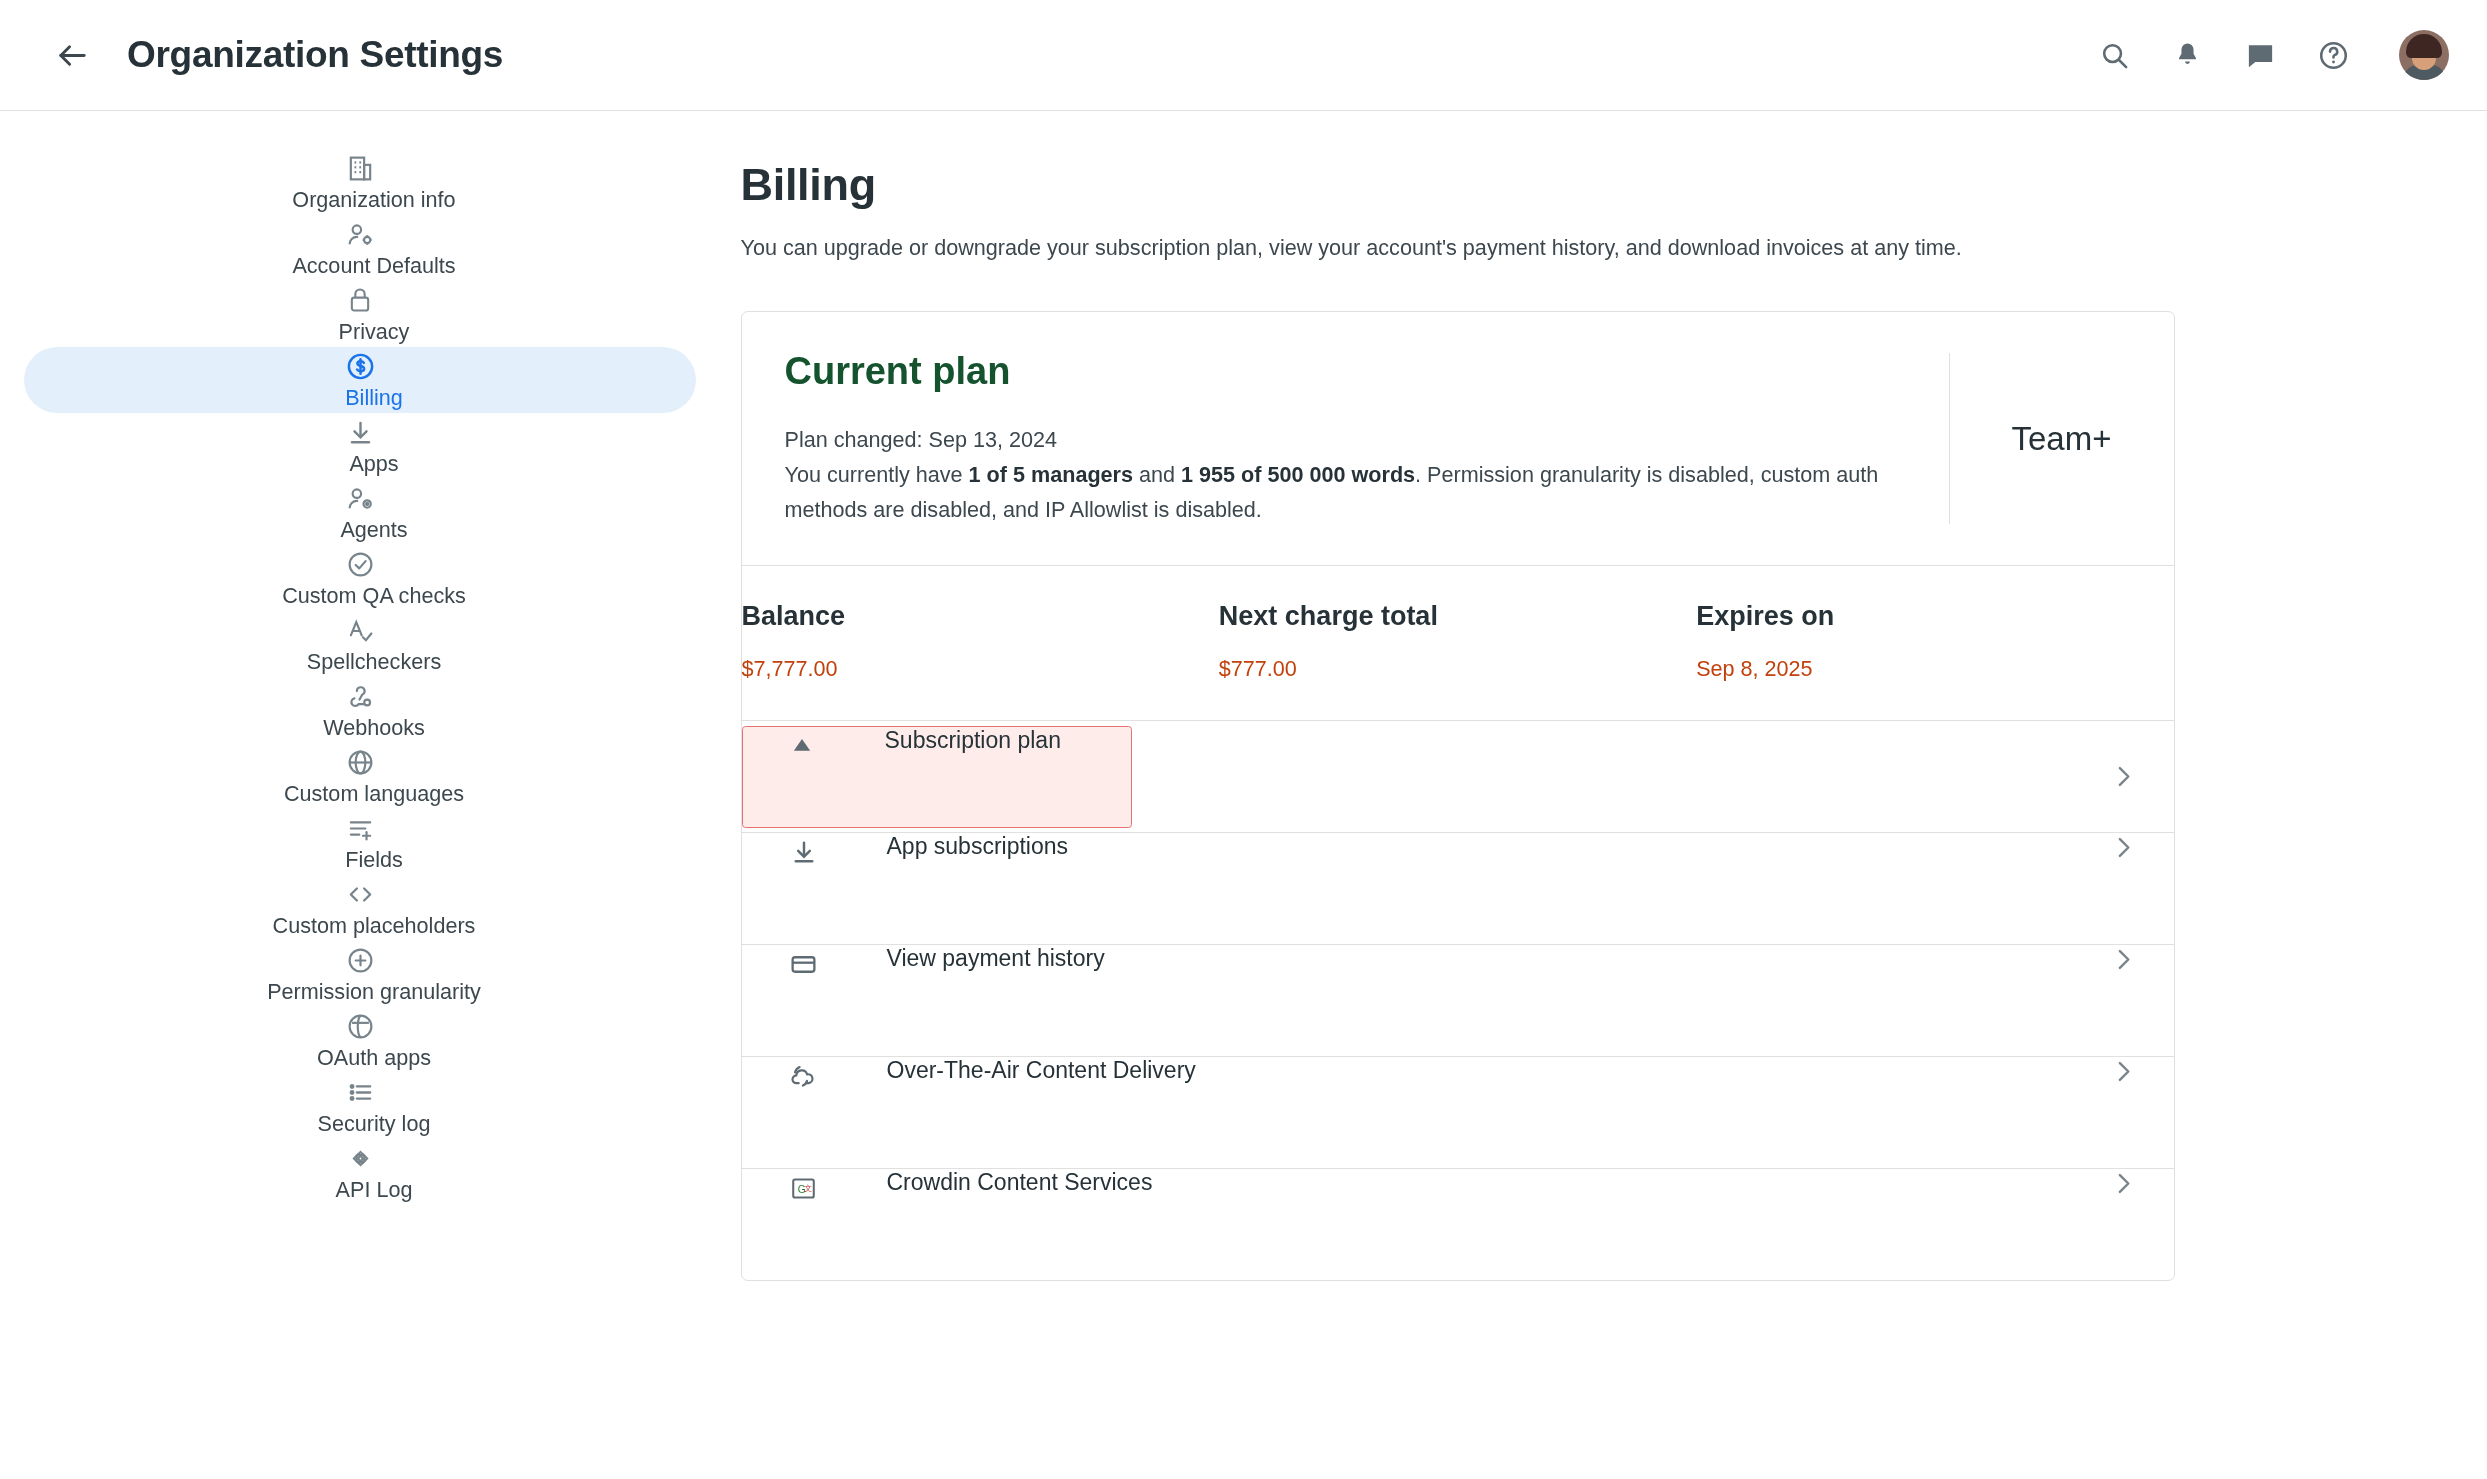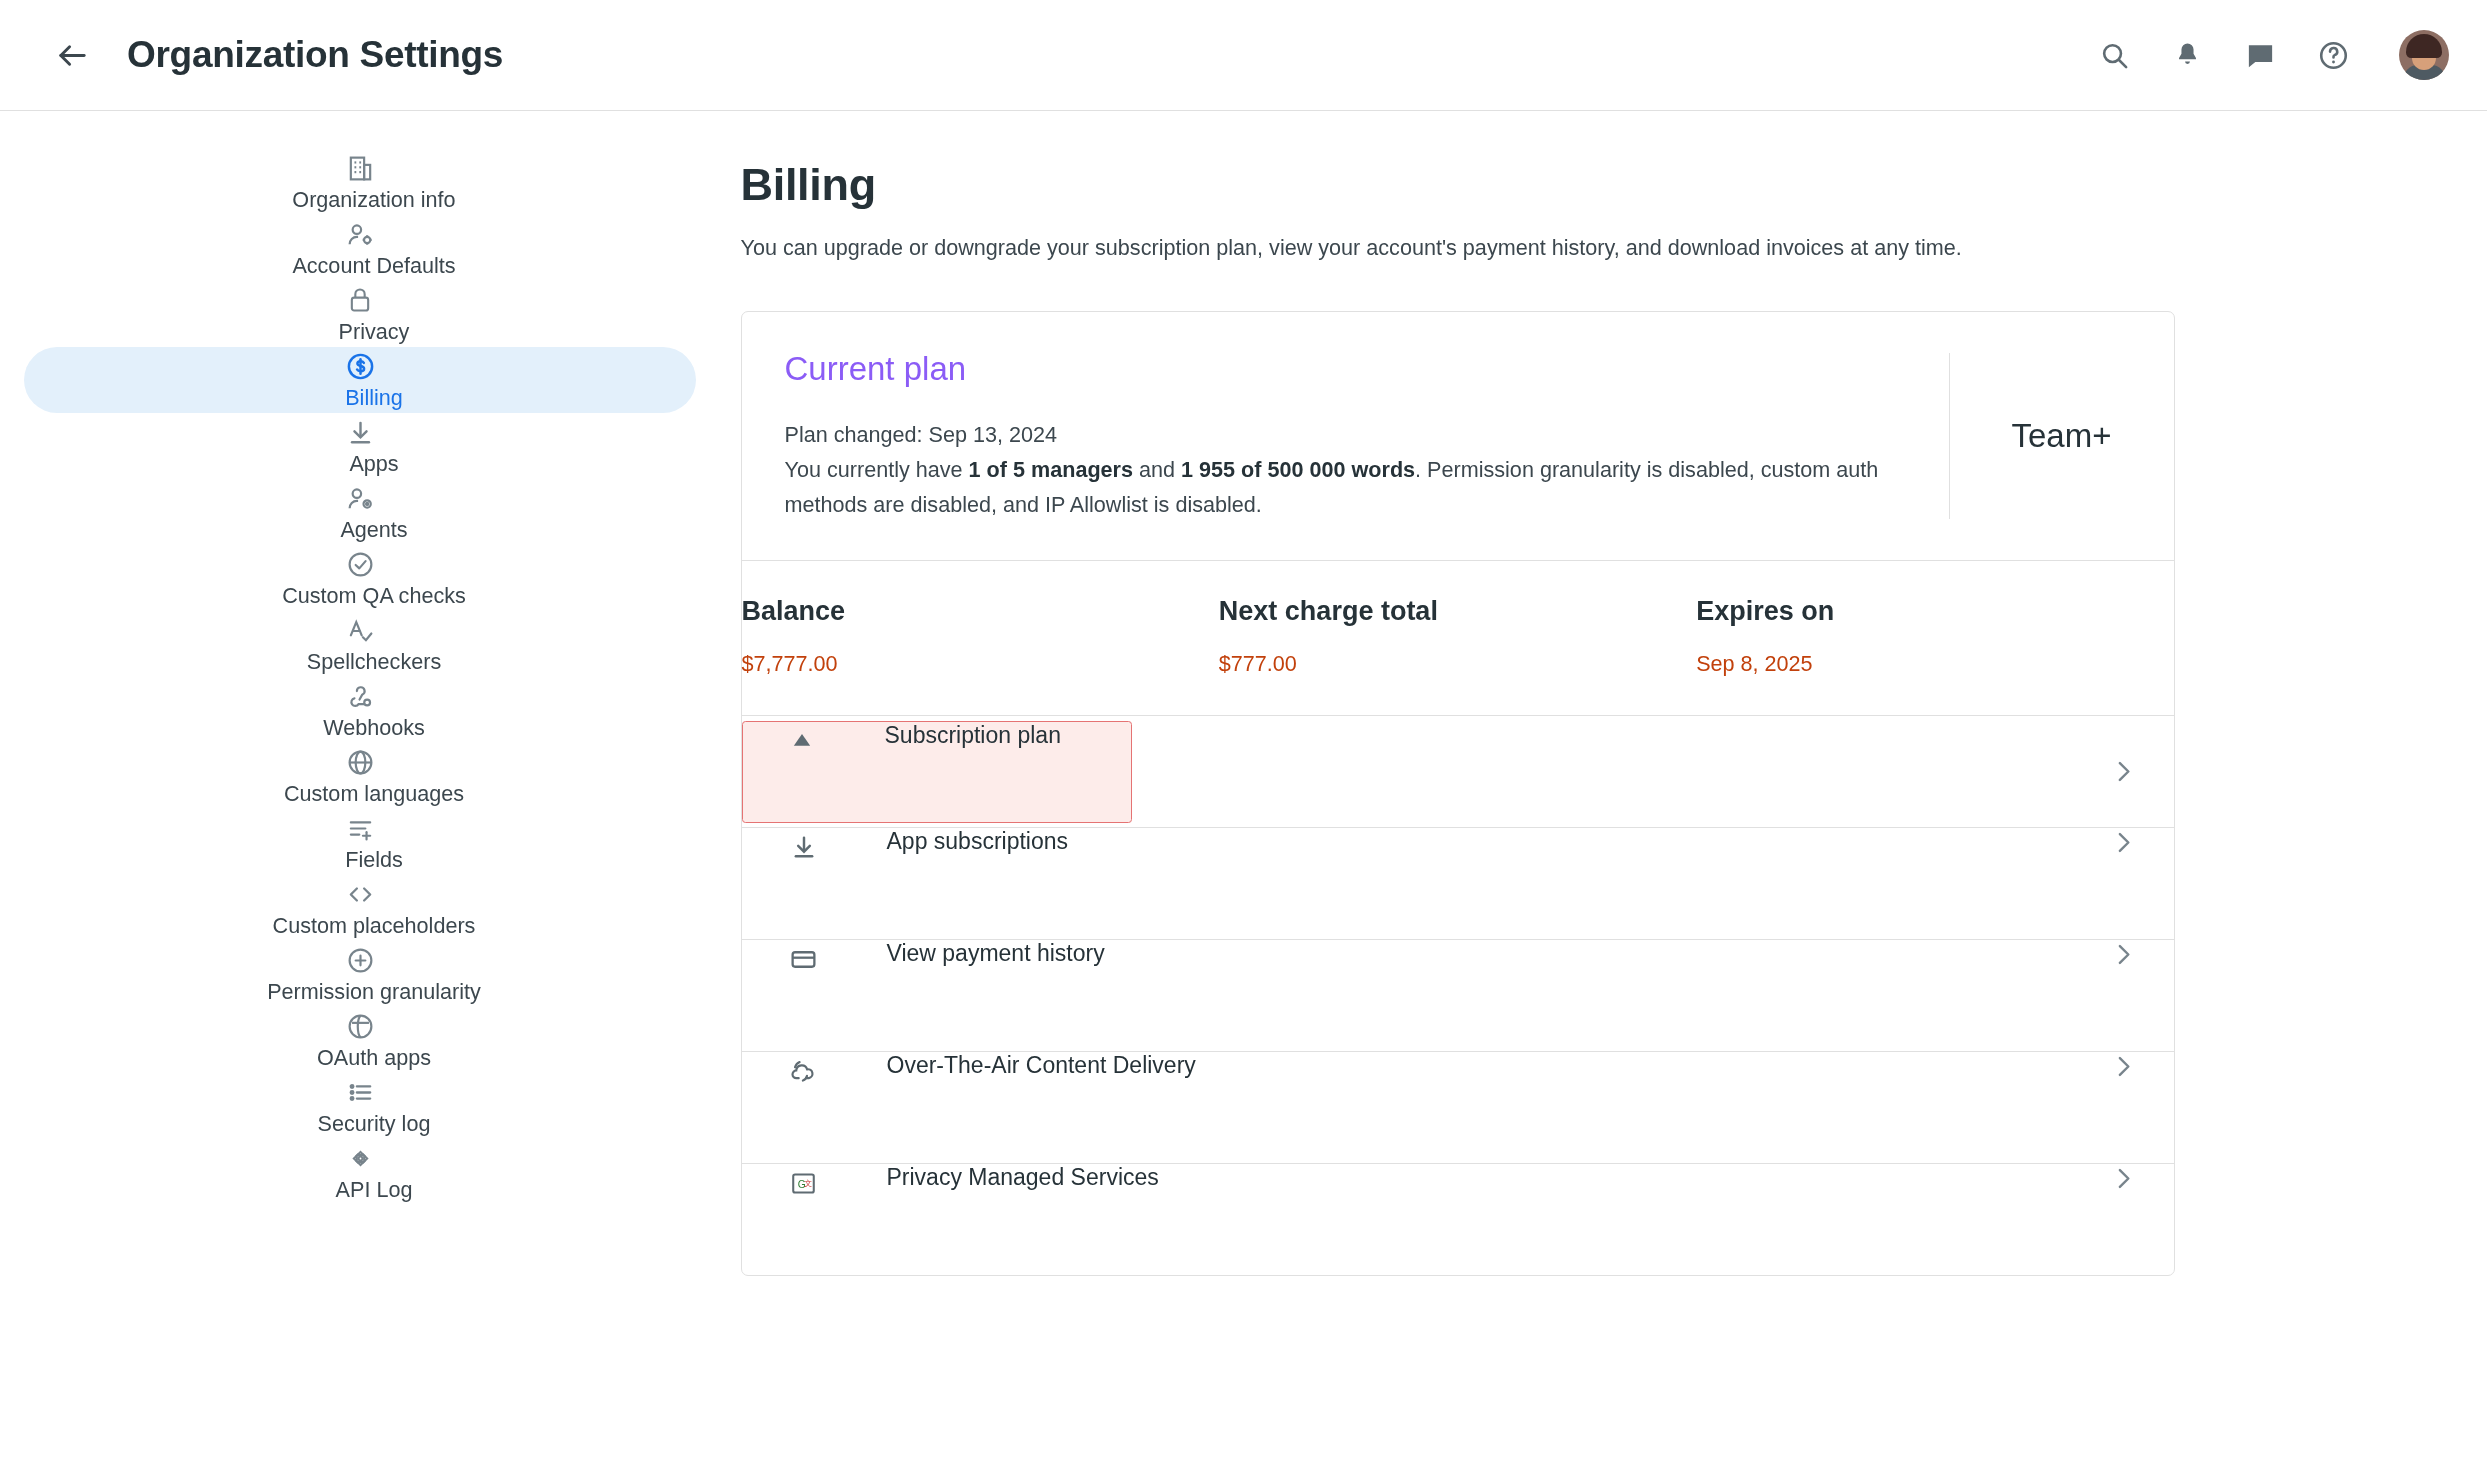--- a/index.html
+++ b/index.html
@@ -130,21 +130,21 @@
   }
 
   .plan-top { display: flex; }
   .plan-left { flex: 1 1 auto; padding: 38px 38px 38px 43px; }
   .plan-right {
     flex: 0 0 225px;
     border-left: 0.9px solid #e0e0e0;
     display: flex; align-items: center; justify-content: center;
     margin: 41px 0;
   }
-  .plan-title { font-size: 33px; font-weight: normal; color: #8b5cf6; }
+  .plan-title { font-size: 38px; font-weight: bold; color: #14532d; }
   .plan-meta { margin-top: 29px; font-size: 21.6px; line-height: 35px; color: #3c474e; }
   .plan-meta b { font-weight: bold; color: #263238; }
   .plan-name { font-size: 33px; color: #263238; }
 
   .stats {
     display: flex;
     border-top: 0.9px solid #e0e0e0;
     padding: 35px 0 38px 0;
   }
   .stat { flex: 1 1 0; text-align: left; }
@@ -525,21 +525,21 @@
       </div>
 
       <div class="row">
         <span class="ico">
           <svg width="29" height="29" viewBox="0 0 24 24" fill="none" stroke="#5f6b72" stroke-width="1.7">
             <rect x="3.5" y="4.5" width="17" height="15" rx="1.5"></rect>
             <text x="7.2" y="15.4" font-family="Liberation Sans, sans-serif" font-size="8.5" fill="#2e7d32" stroke="none">G</text>
             <text x="12.6" y="14.2" font-family="Liberation Sans, sans-serif" font-size="6.5" fill="#c62828" stroke="none">文</text>
           </svg>
         </span>
-        <span class="rlbl">Privacy Managed Services</span>
+        <span class="rlbl">Crowdin Content Services</span>
         <span class="chev">
           <svg width="29" height="29" viewBox="0 0 24 24" fill="none" stroke="#78848c" stroke-width="2" stroke-linecap="round" stroke-linejoin="round">
             <polyline points="9,5 16,12 9,19"></polyline>
           </svg>
         </span>
       </div>
 
     </div>
   </div>
 </div>

